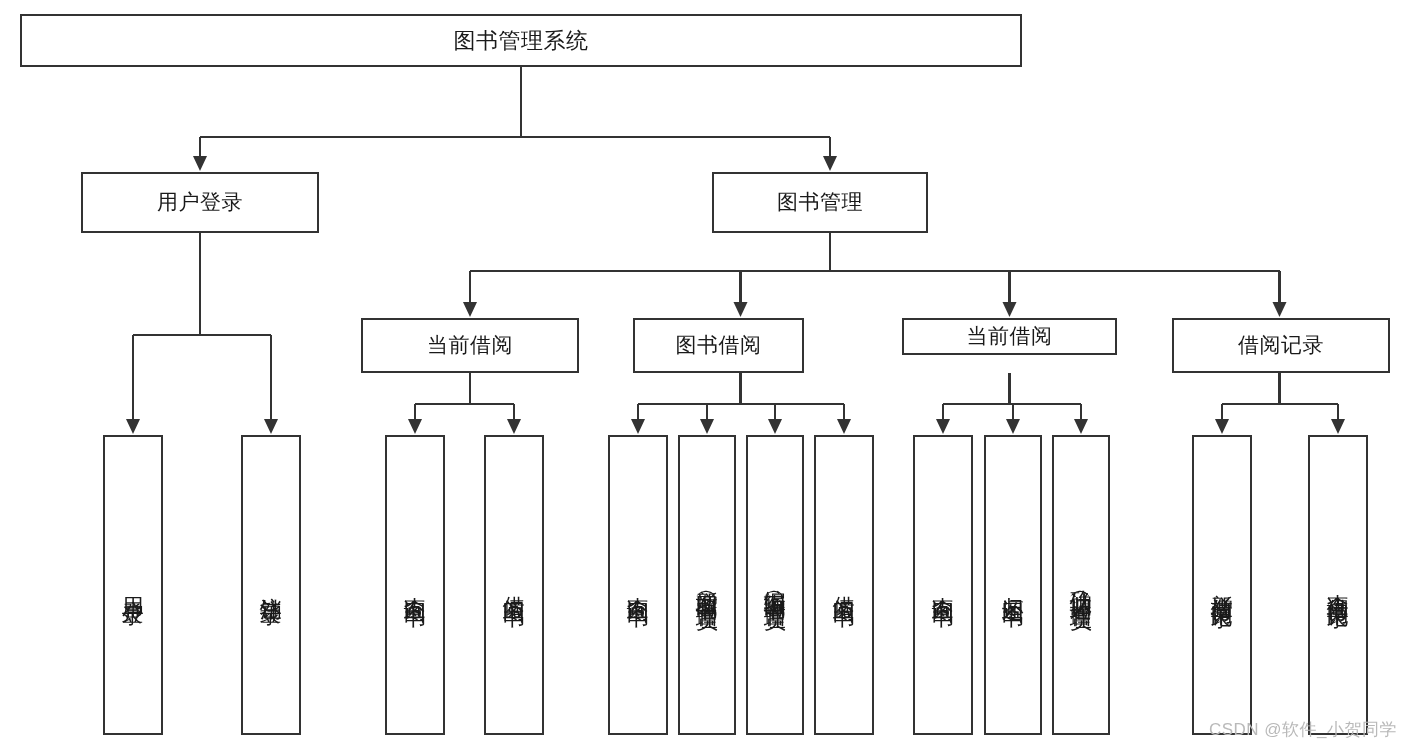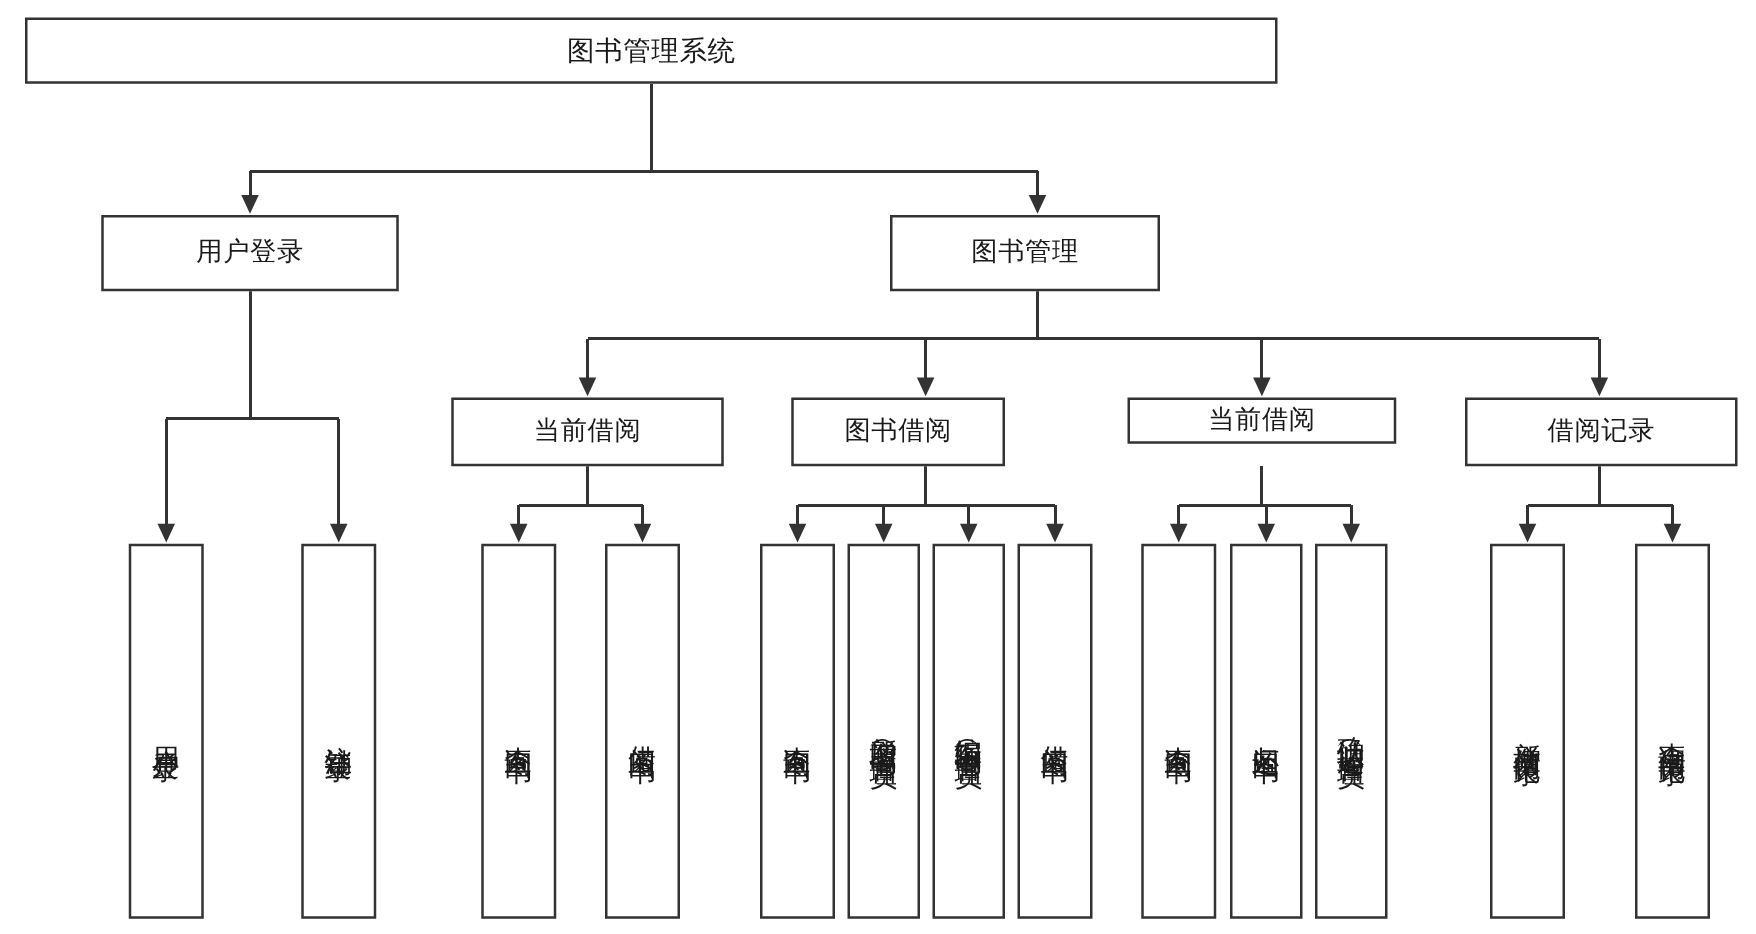--- a/index.html
+++ b/index.html
@@ -194,13 +194,14 @@
         <span class="lbl">借阅记录</span>
       </div>
       <div class="node vert" style="left: 1192px; top: 435px; width: 60px; height: 300px;">
         <span class="lbl">新增借阅记录</span>
       </div>
       <div class="node vert" style="left: 1308px; top: 435px; width: 60px; height: 300px;">
         <span class="lbl">查询借阅记录</span>
       </div>
     </div>
 
+  <div id="watermark">CSDN @软件_小贺同学</div>
 </div>
 
 </body></html>

